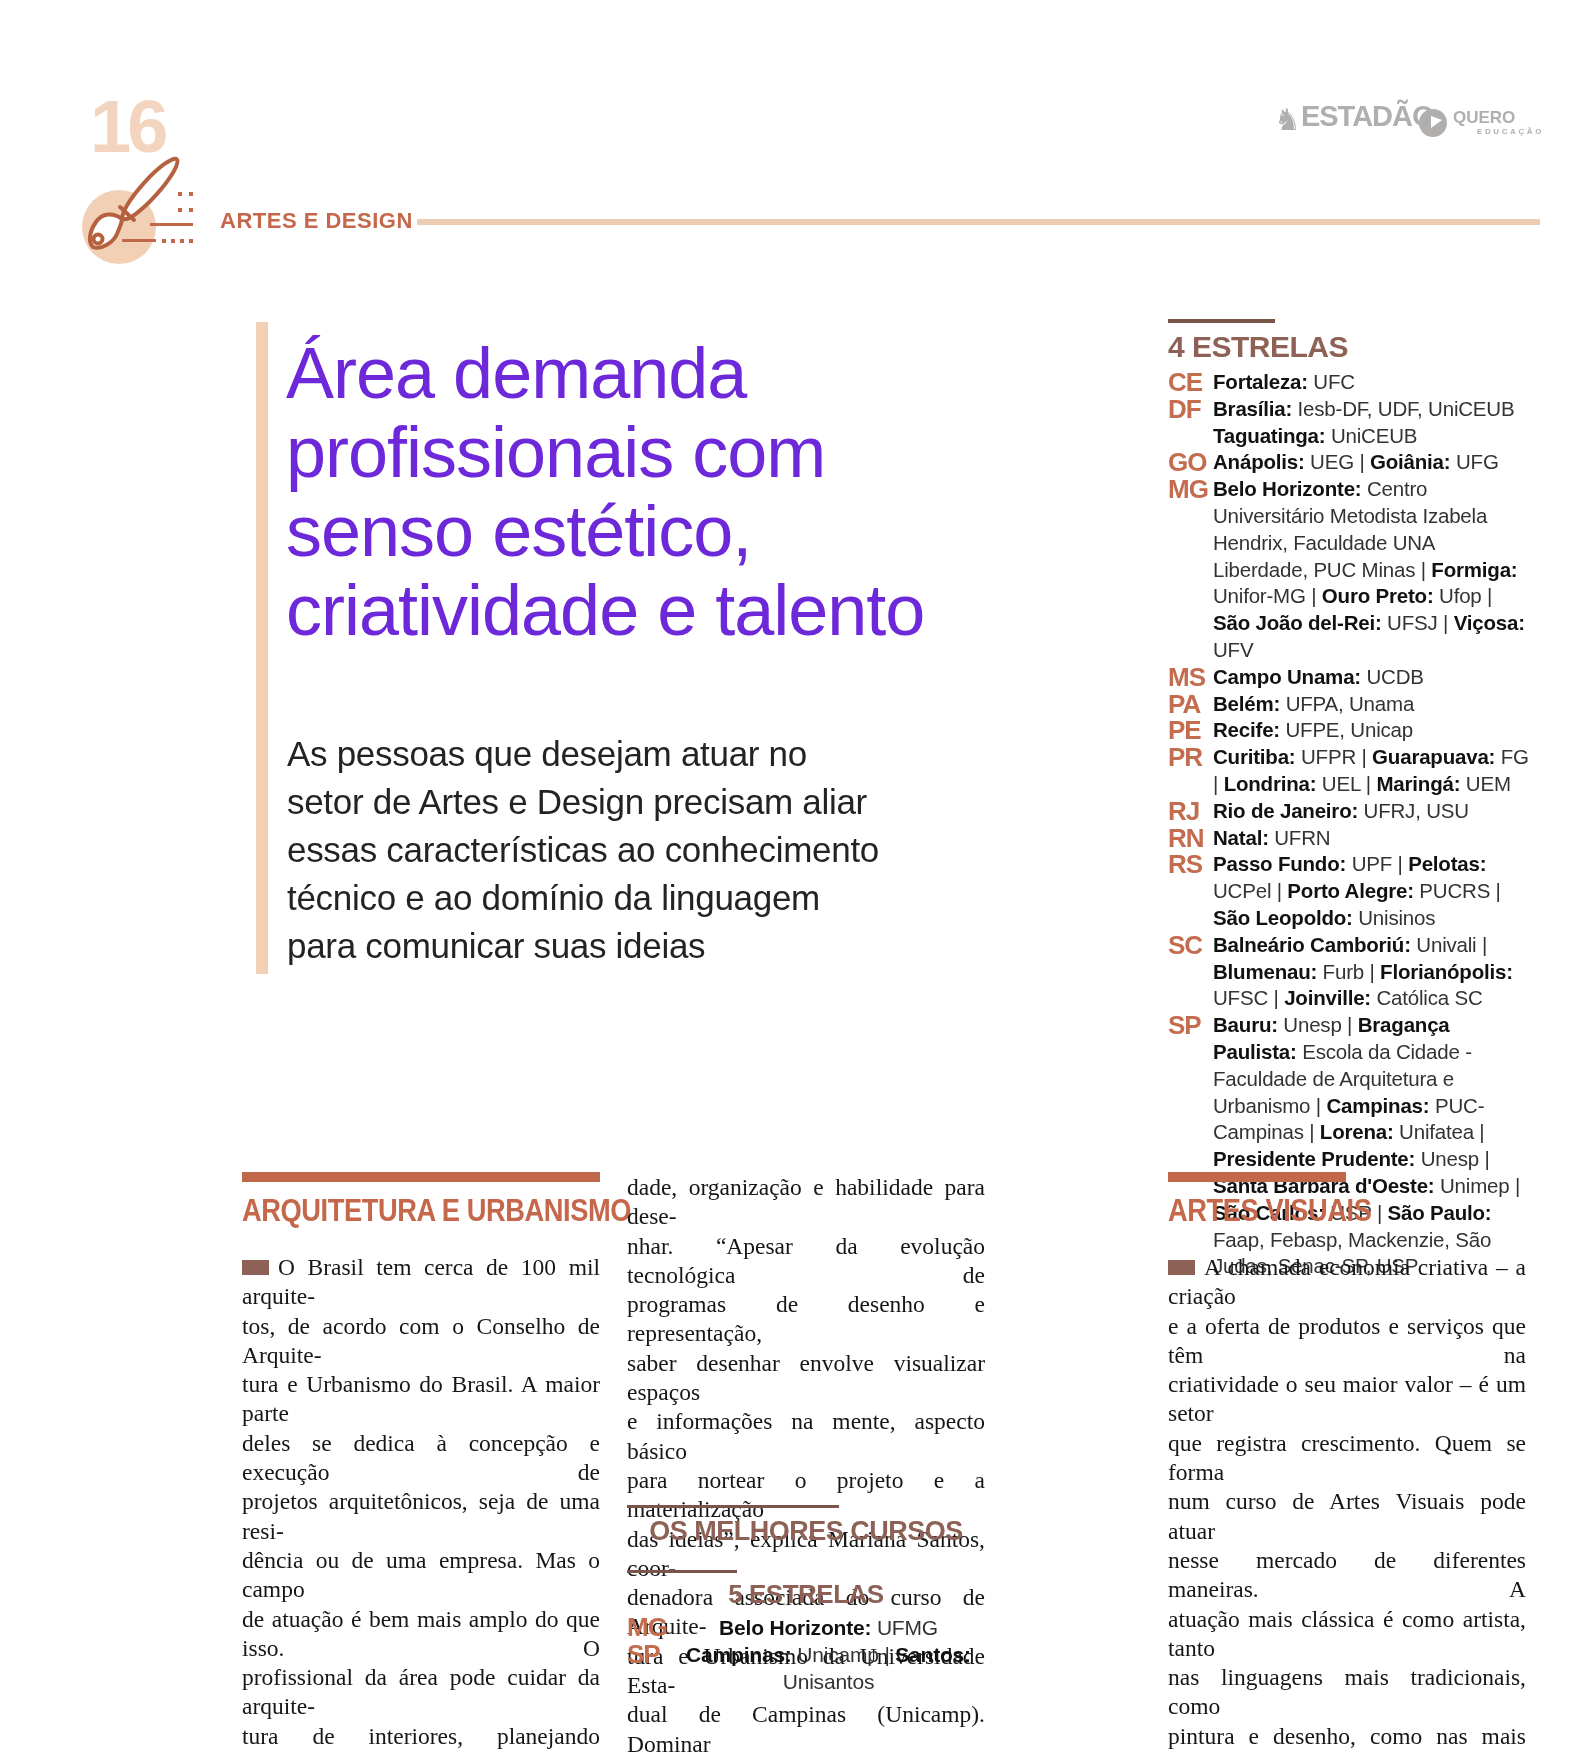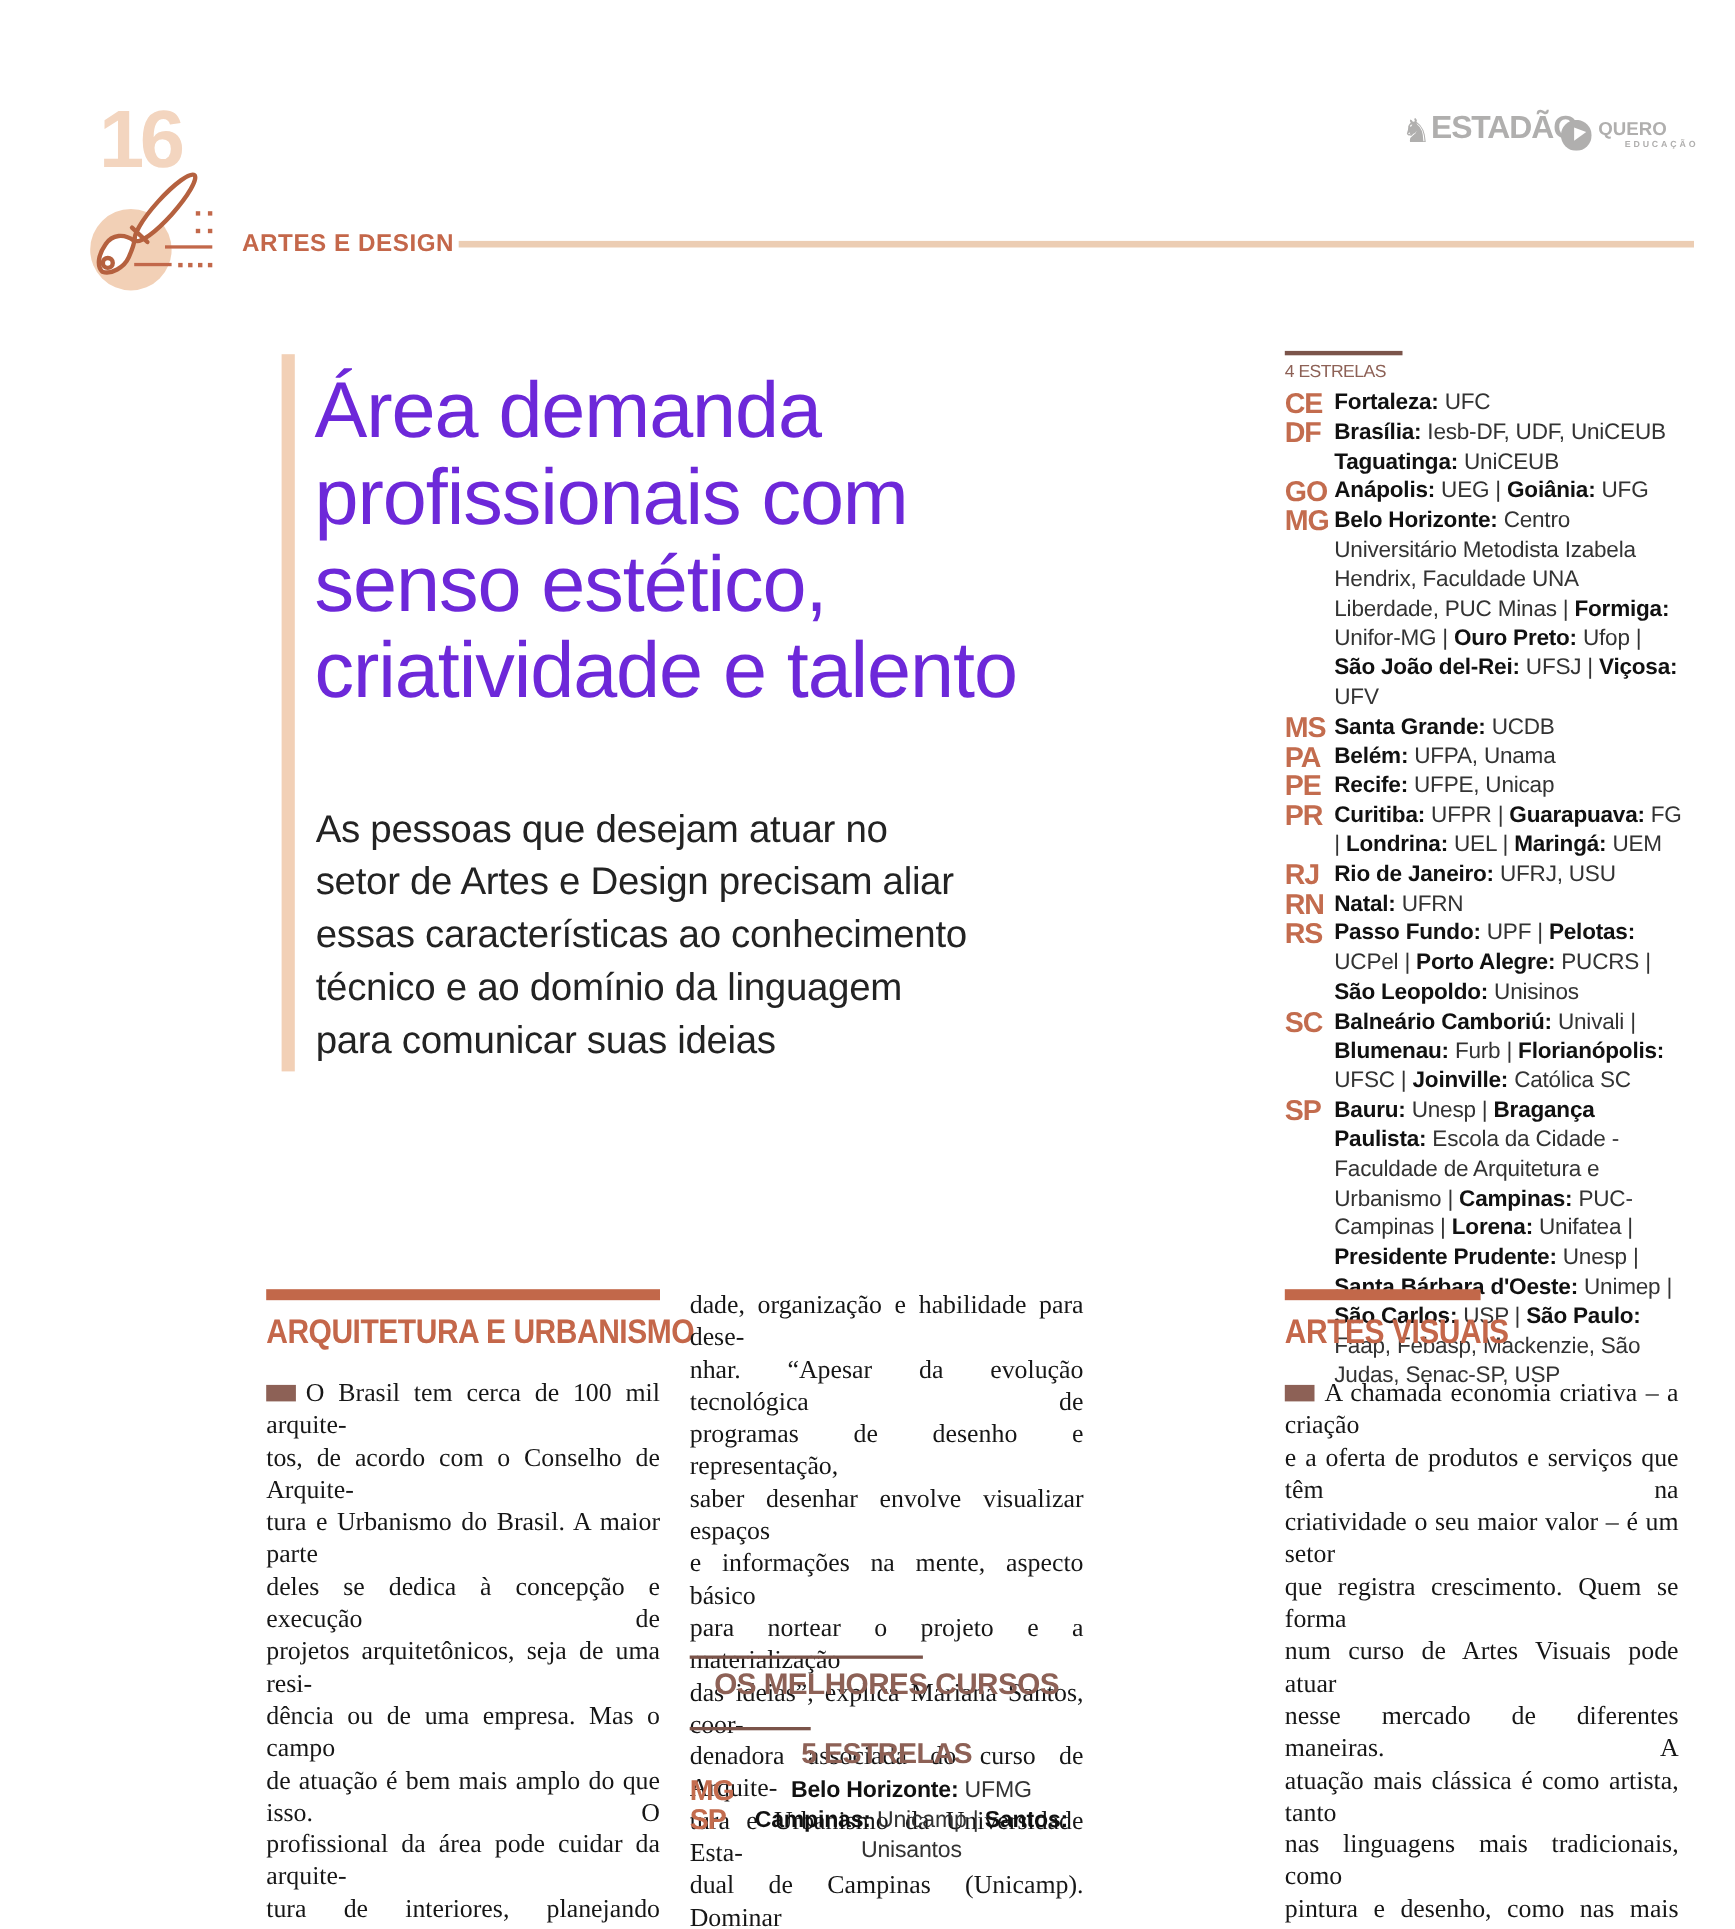--- a/index.html
+++ b/index.html
@@ -33,21 +33,21 @@
 
   
   #headline-bar{left:256px;top:322px;width:12px;height:652px;background:#f2d0b6;}
   #headline{left:286px;top:306px;width:760px;font-size:72px;line-height:79px;
     font-weight:300;letter-spacing:-1px;color:#6d28d9;font-stretch:condensed;margin-top:28px;}
   #deck{left:287px;top:730px;width:720px;font-size:35px;line-height:48px;
     font-weight:300;letter-spacing:-.3px;color:#232323;font-stretch:condensed;}
 
   
   .mini-rule{height:4px;background:#7b544a;}
-  .mini-title{font-size:16px;font-weight:normal;color:#8d6156;letter-spacing:-.5px;
+  .mini-title{font-size:30px;font-weight:bold;color:#8d6156;letter-spacing:-.5px;
     margin-top:7px;margin-bottom:5px;font-stretch:condensed;}
   #ratings4{left:1168px;top:319px;width:366px;}
   .entry{position:relative;padding-left:45px;font-size:20.5px;line-height:26.8px;
     color:#333;font-stretch:condensed;letter-spacing:-.2px;}
   .entry b{color:#111;}
   .entry .state{position:absolute;left:0;top:0;font-size:26px;line-height:26.8px;
     font-weight:bold;color:#c36c4e;letter-spacing:-1px;}
 
   
   .col-bar{height:10px;background:#c2684a;}
@@ -133,21 +133,21 @@
   </div>
 
 <div class="abs" id="ratings4">
   <div class="mini-rule" style="width:107px"></div>
   <div class="mini-title">4 ESTRELAS</div>
   <div id="ratings4-entries">
       <div class="entry"><span class="state">CE</span><span class="val"><b>Fortaleza:</b> UFC</span></div>
       <div class="entry"><span class="state">DF</span><span class="val"><b>Brasília:</b> Iesb-DF, UDF, UniCEUB<br><b>Taguatinga:</b> UniCEUB</span></div>
       <div class="entry"><span class="state">GO</span><span class="val"><b>Anápolis:</b> UEG | <b>Goiânia:</b> UFG</span></div>
       <div class="entry"><span class="state">MG</span><span class="val"><b>Belo Horizonte:</b> Centro Universitário Metodista Izabela Hendrix, Faculdade UNA Liberdade, PUC Minas | <b>Formiga:</b> Unifor-MG | <b>Ouro Preto:</b> Ufop | <b>São João del-Rei:</b> UFSJ | <b>Viçosa:</b> UFV</span></div>
-      <div class="entry"><span class="state">MS</span><span class="val"><b>Santa Grande:</b> UCDB</span></div>
+      <div class="entry"><span class="state">MS</span><span class="val"><b>Campo Unama:</b> UCDB</span></div>
       <div class="entry"><span class="state">PA</span><span class="val"><b>Belém:</b> UFPA, Unama</span></div>
       <div class="entry"><span class="state">PE</span><span class="val"><b>Recife:</b> UFPE, Unicap</span></div>
       <div class="entry"><span class="state">PR</span><span class="val"><b>Curitiba:</b> UFPR | <b>Guarapuava:</b> FG | <b>Londrina:</b> UEL | <b>Maringá:</b> UEM</span></div>
       <div class="entry"><span class="state">RJ</span><span class="val"><b>Rio de Janeiro:</b> UFRJ, USU</span></div>
       <div class="entry"><span class="state">RN</span><span class="val"><b>Natal:</b> UFRN</span></div>
       <div class="entry"><span class="state">RS</span><span class="val"><b>Passo Fundo:</b> UPF | <b>Pelotas:</b> UCPel | <b>Porto Alegre:</b> PUCRS | <b>São Leopoldo:</b> Unisinos</span></div>
       <div class="entry"><span class="state">SC</span><span class="val"><b>Balneário Camboriú:</b> Univali | <b>Blumenau:</b> Furb | <b>Florianópolis:</b> UFSC | <b>Joinville:</b> Católica SC</span></div>
       <div class="entry"><span class="state">SP</span><span class="val"><b>Bauru:</b> Unesp | <b>Bragança Paulista:</b> Escola da Cidade - Faculdade de Arquitetura e Urbanismo | <b>Campinas:</b> PUC-Campinas | <b>Lorena:</b> Unifatea | <b>Presidente Prudente:</b> Unesp | <b>Santa Bárbara d'Oeste:</b> Unimep | <b>São Carlos:</b> USP | <b>São Paulo:</b> Faap, Febasp, Mackenzie, São Judas, Senac-SP, USP</span></div>
     </div>
 </div>

